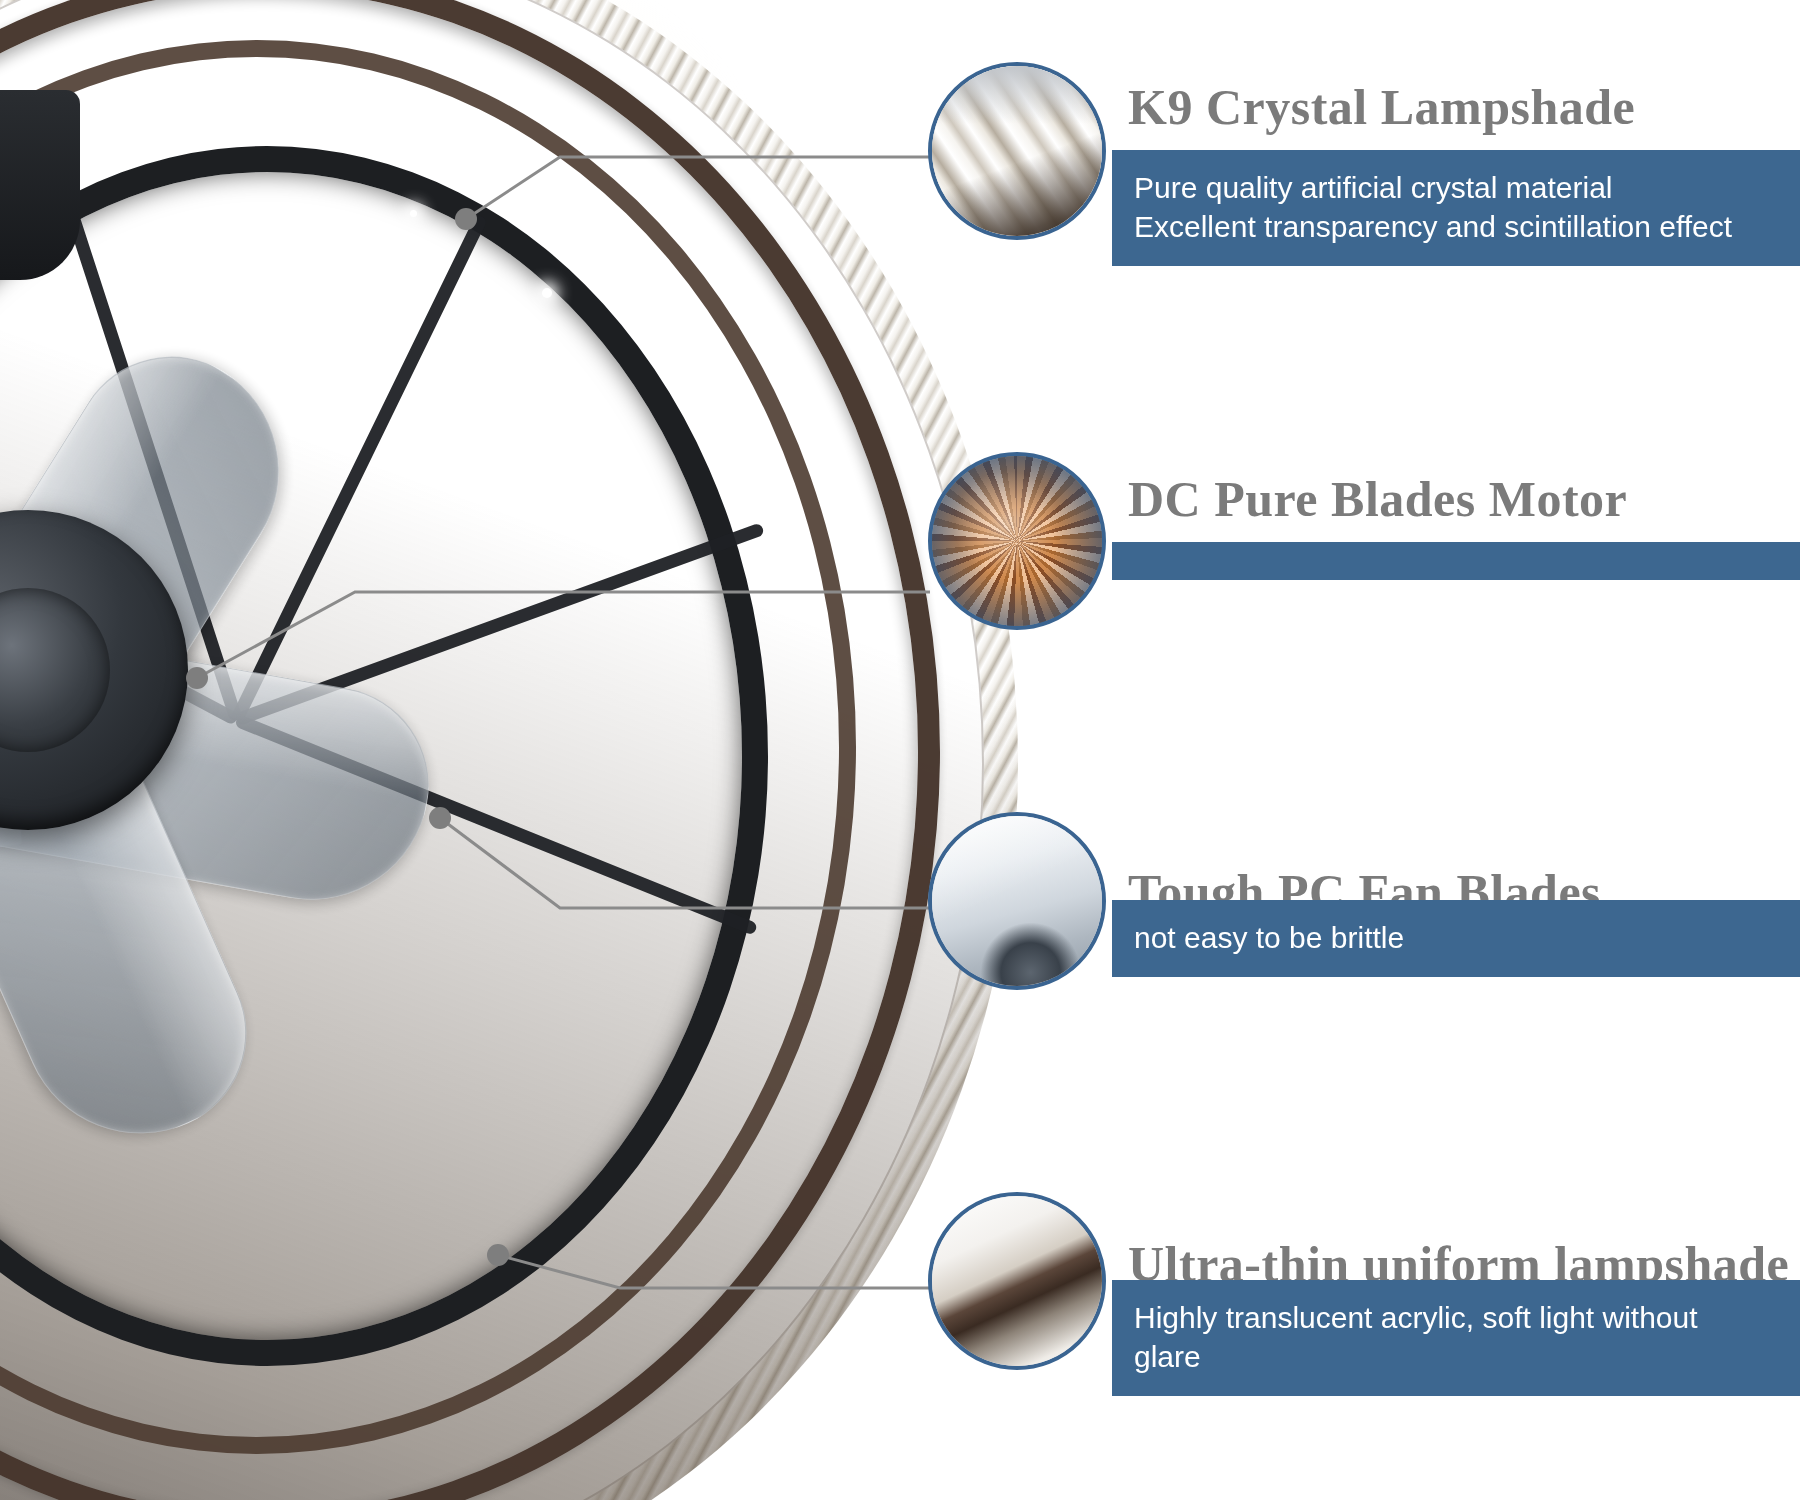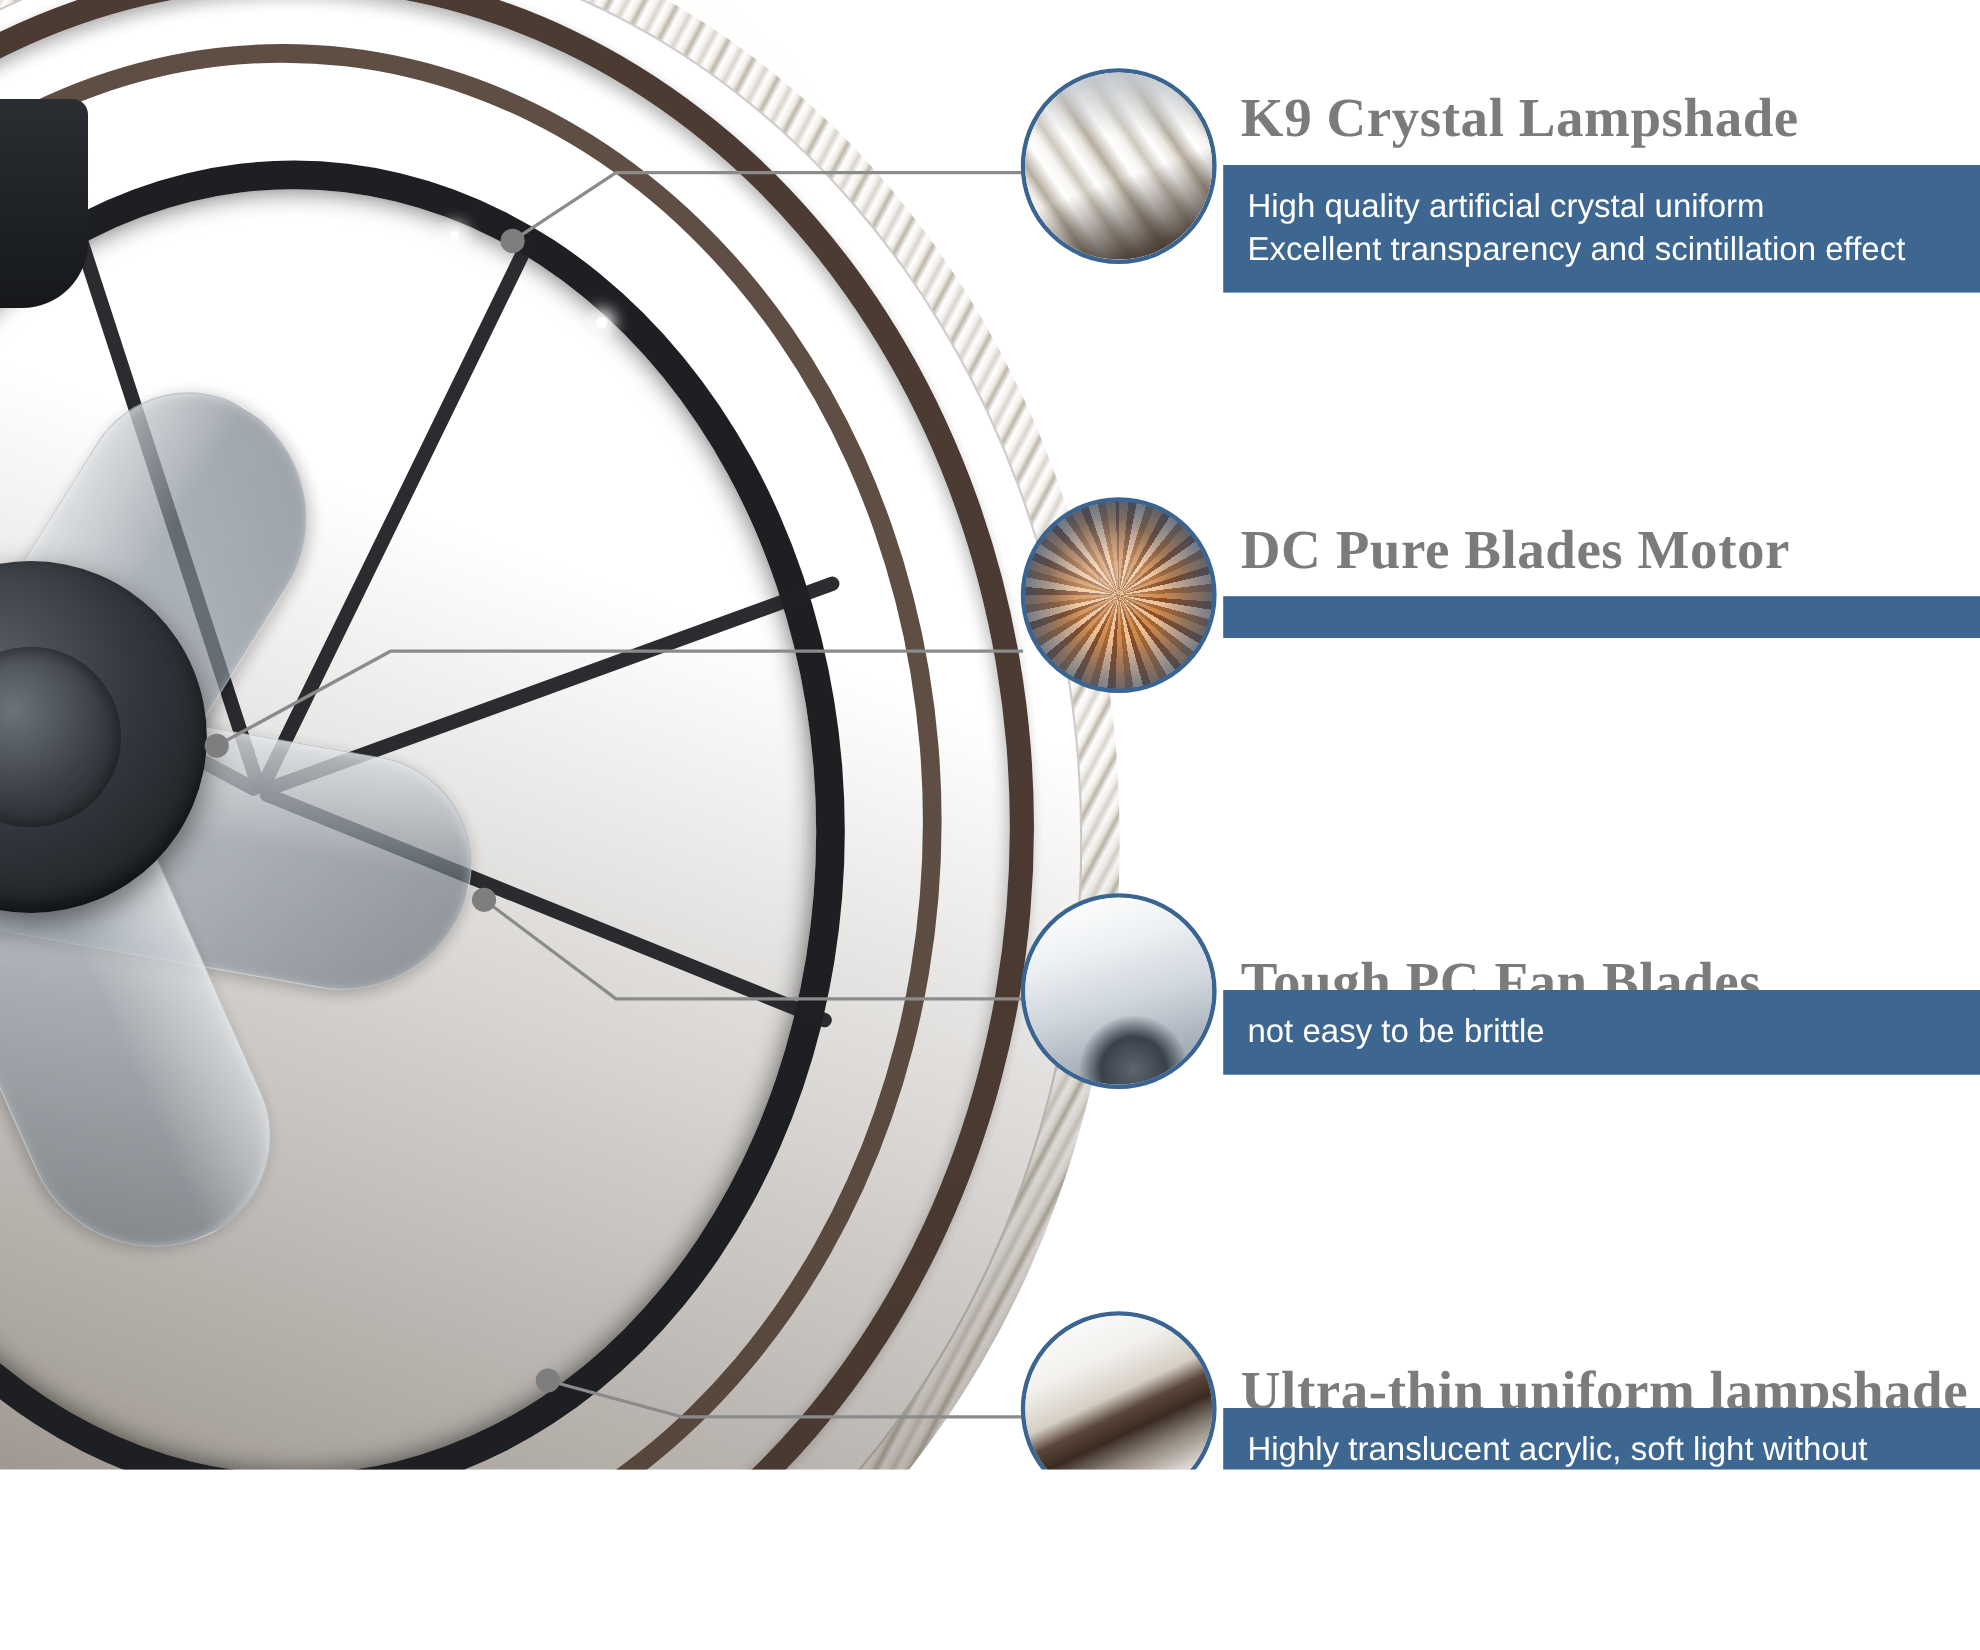--- a/index.html
+++ b/index.html
@@ -4,21 +4,21 @@
 <title>Ceiling Fan Light Feature Infographic</title>
 <style>
   html,body{margin:0;padding:0;}
   body{
     width:1800px;height:1500px;
     background:#ffffff;
     font-family:"Liberation Sans", sans-serif;
     overflow:hidden;
     position:relative;
   }
-  .stage{position:absolute;left:0;top:0;width:1800px;height:1336px;overflow:hidden;background:#fff;}
+  .stage{position:absolute;left:0;top:0;width:1800px;height:1500px;overflow:hidden;background:#fff;}
 
   
   .product{position:absolute;left:-470px;top:-90px;width:1420px;height:1640px;}
 
   
   .ring-crystal{
     position:absolute;left:0;top:0;width:1420px;height:1640px;
     border-radius:50%;
     border:34px solid transparent;
     background:
@@ -209,21 +209,21 @@
     <polyline points="498,1255 620,1288 930,1288" fill="none" stroke="#8b8b8b" stroke-width="3"></polyline>
     <circle cx="498" cy="1255" r="11" fill="#7e7e7e"></circle>
   </svg>
 
   <div class="feature">
     <div class="bubble" style="left:928px;top:62px;width:178px;height:178px;">
       <div class="ph art-crystal"></div>
     </div>
     <div class="feat-title" style="left:1128px;top:78px;font-size:50px;">K9  Crystal  Lampshade</div>
     <div class="feat-box" style="left:1112px;top:150px;width:700px;padding:18px 22px 20px 22px;font-size:30px;line-height:1.30;">
-      <p>High quality artificial crystal uniform</p>
+      <p>Pure quality artificial crystal material</p>
       <p>Excellent transparency and scintillation effect</p>
     </div>
   </div>
 
   <div class="feature">
     <div class="bubble" style="left:928px;top:452px;width:178px;height:178px;background:#2a5f8f;">
       <div class="ph art-motor-inner"></div>
       <div class="ph" style="background:radial-gradient(circle at 44% 40%, rgba(255,255,255,.45) 0%, rgba(255,255,255,0) 38%), radial-gradient(circle at 50% 52%, rgba(30,80,130,0) 30%, rgba(25,70,120,.70) 78%);"></div>
     </div>
     <div class="feat-title" style="left:1128px;top:470px;font-size:50px;">DC Pure Blades Motor</div>

